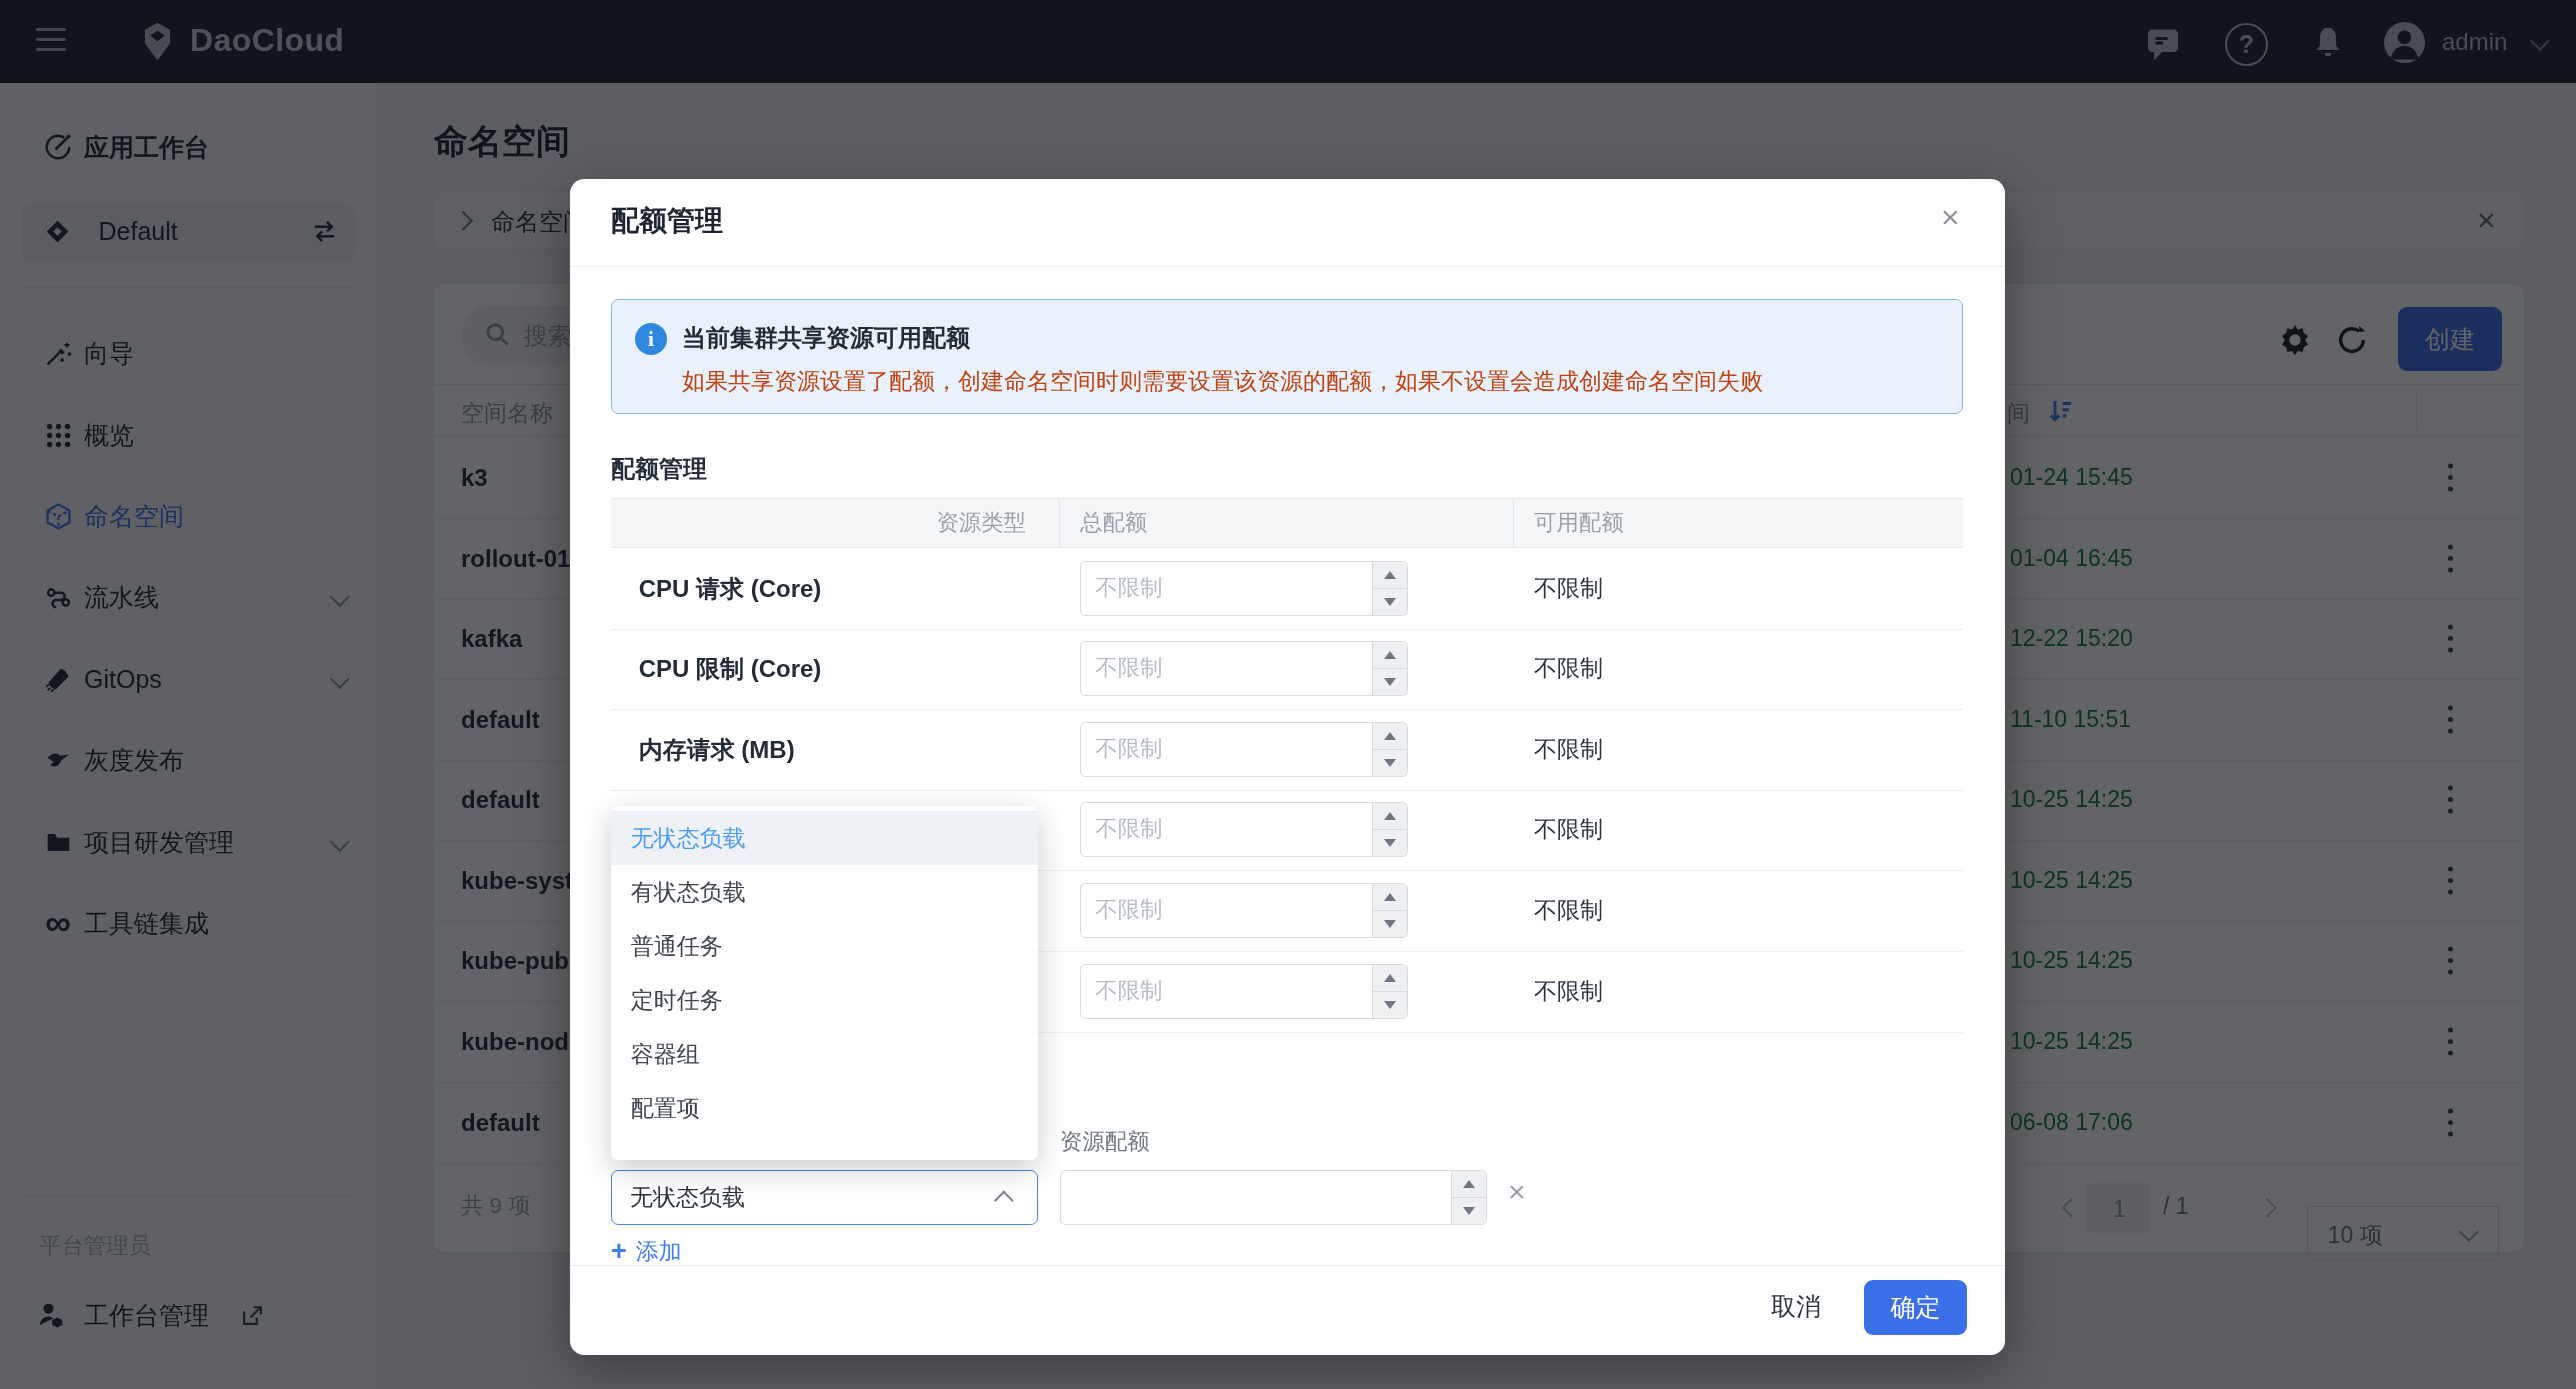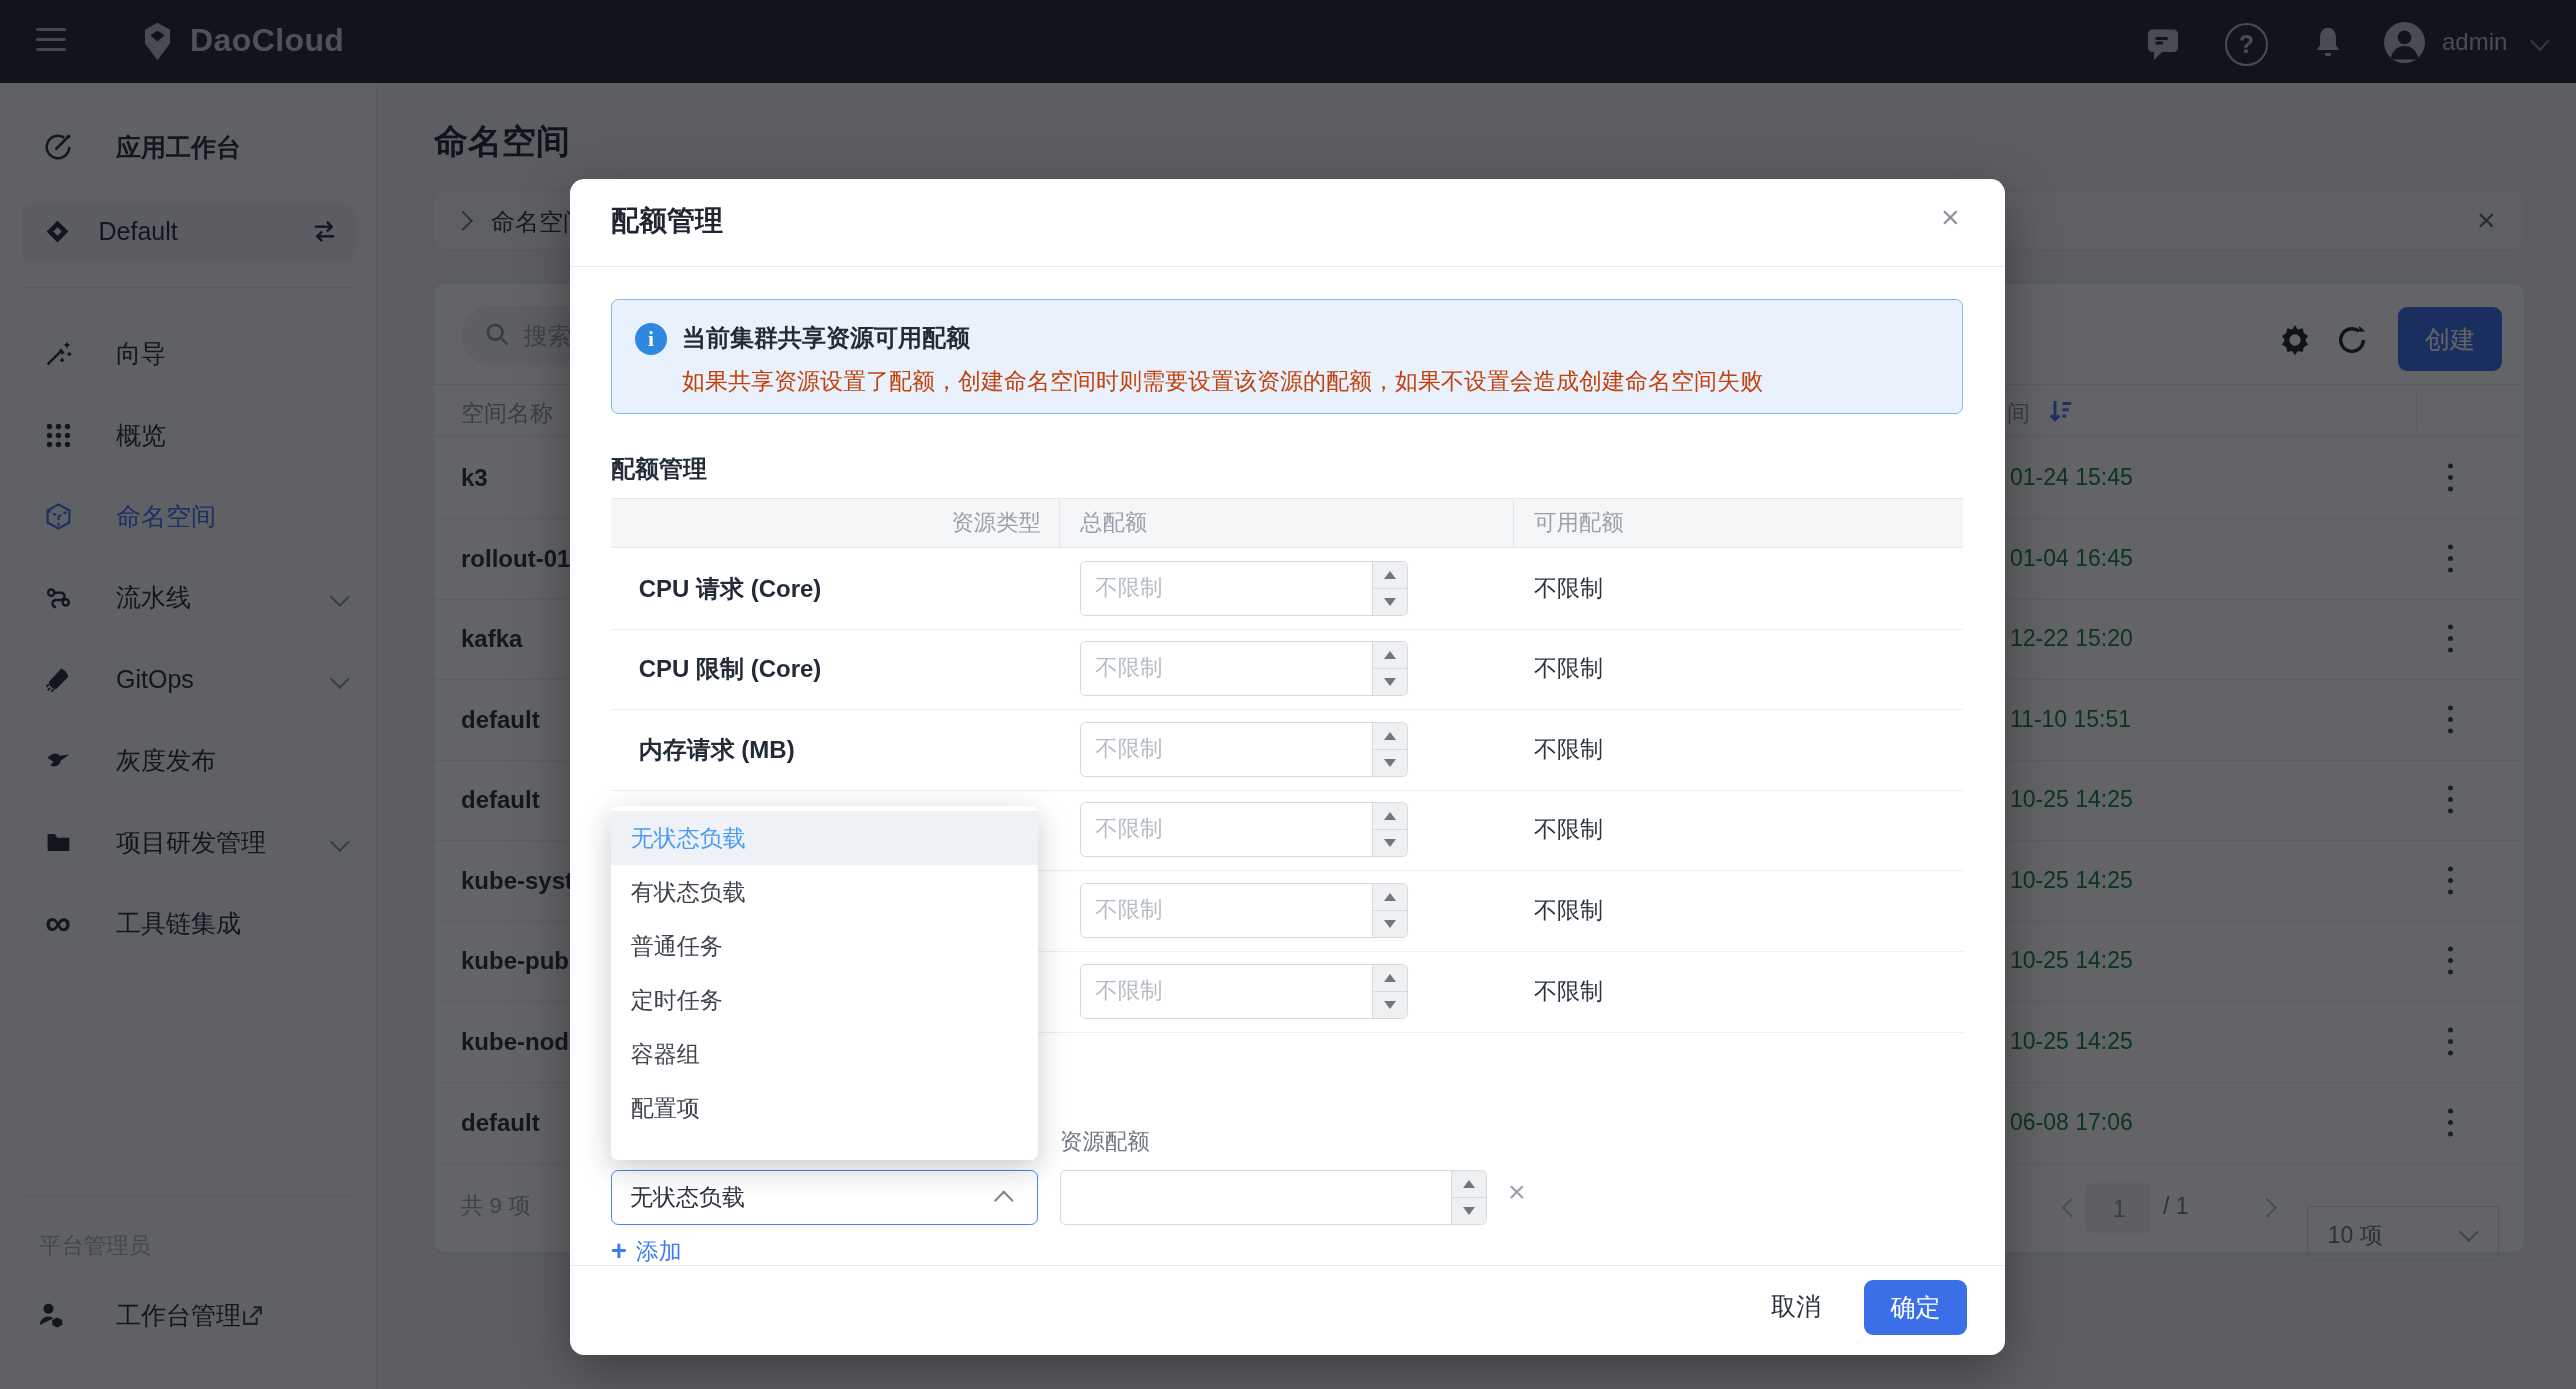--- a/index.html
+++ b/index.html
@@ -17,21 +17,21 @@
   
   .chev{display:inline-block;width:11.6px;height:11.6px;border-right:2.7px solid #8b929c;border-bottom:2.7px solid #8b929c;}
   .chev.down{transform:rotate(45deg);}
   .chev.up{transform:rotate(-135deg);}
   .chev.right{transform:rotate(-45deg);}
   .chev.left{transform:rotate(135deg);}
   
   #sidebar{left:0;top:83px;width:377px;height:1306px;background:#f6f7f9;border-right:0.9px solid #e2e4e9;box-sizing:border-box;}
   .sb-item{position:absolute;left:0;width:377px;height:64px;display:flex;align-items:center;color:#242d3a;font-size:25px;}
   .sb-item .ic{position:absolute;left:43px;width:30px;height:30px;display:flex;align-items:center;justify-content:center;color:#242d3a;}
-  .sb-item .lb{position:absolute;left:116px;}
+  .sb-item .lb{position:absolute;left:84px;}
   .sb-item .cv{position:absolute;left:333px;}
   .sb-item.active{color:#3d74f0;}
   .sb-item.active .ic{color:#3d74f0;}
   .sb-divider{position:absolute;left:21.5px;width:334px;height:0.9px;background:#e4e6ea;}
   #ws-box{left:21.5px;top:121px;width:334px;height:57px;background:#e9ebf0;border-radius:9px;}
   
   #main{left:377px;top:83px;width:2199px;height:1306px;background:#eceef2;}
   #page-title{left:57px;top:36px;font-size:34px;font-weight:bold;color:#1d2634;}
   #crumbbar{left:57px;top:109px;width:2090px;height:57px;background:#f3f4f7;border-radius:9px;box-shadow:0 0.9px 2.7px rgba(30,34,40,.06);}
   #card{left:57px;top:201px;width:2090px;height:968px;background:#ffffff;border-radius:10.7px;box-shadow:0 0.9px 3.6px rgba(31,35,41,.08);}
@@ -382,21 +382,21 @@
 
   <div id="banner" class="abs">
     <span class="bi">i</span>
     <div class="bt">当前集群共享资源可用配额</div>
     <div class="bb">如果共享资源设置了配额，创建命名空间时则需要设置该资源的配额，如果不设置会造成创建命名空间失败</div>
   </div>
 
   <div class="abs sec-title" style="left:41px;top:274px;">配额管理</div>
 
   <div id="qt-head" class="abs"></div>
-  <span class="qt-hd" style="left:45px;width:426px;text-align:right;">资源类型</span>
+  <span class="qt-hd" style="left:30px;width:426px;text-align:right;">资源类型</span>
   <span class="qt-hd" style="left:510px;">总配额</span>
   <span class="qt-hd" style="left:964px;">可用配额</span>
   <span class="qt-colsep" style="left:489px;"></span>
   <span class="qt-colsep" style="left:943px;"></span>
 
   <div class="qrow" style="top:369px;">
     <span class="ql">CPU 请求 (Core)</span>
     <div class="numwrap">
       <input placeholder="不限制" style="">
       <div class="spin">

